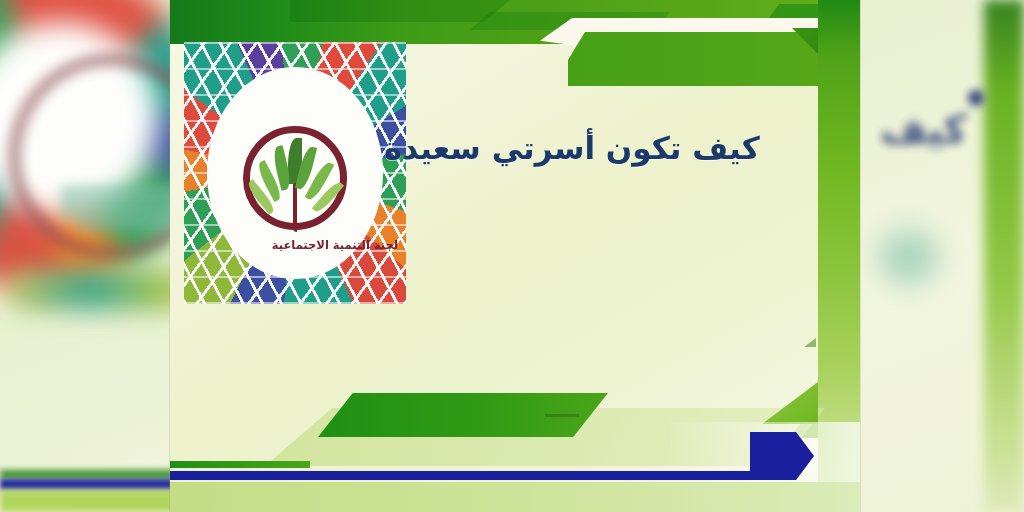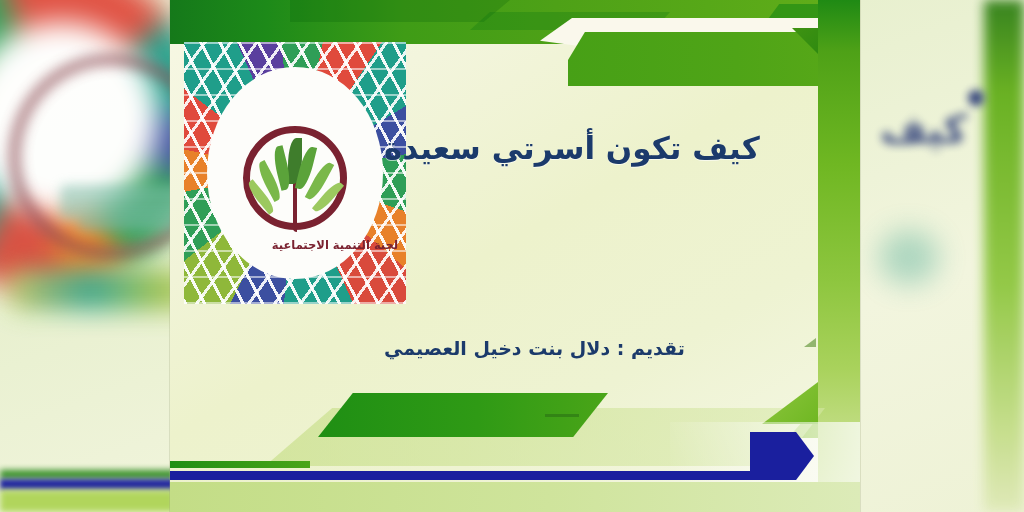--- a/index.html
+++ b/index.html
@@ -362,16 +362,15 @@
       <div class="logo-leaf" style="left:116px;top:104px;width:12px;height:44px;background:#5ba33a;transform:rotate(14deg);"></div>
       <div class="logo-leaf" style="left:80px;top:118px;width:11px;height:42px;background:#7ab84a;transform:rotate(-28deg);"></div>
       <div class="logo-leaf" style="left:130px;top:118px;width:11px;height:42px;background:#7ab84a;transform:rotate(28deg);"></div>
       <div class="logo-leaf" style="left:72px;top:136px;width:10px;height:38px;background:#9cc95f;transform:rotate(-40deg);"></div>
       <div class="logo-leaf" style="left:139px;top:136px;width:10px;height:38px;background:#9cc95f;transform:rotate(40deg);"></div>
 
       <div class="logo-text1">لجنة التنمية الاجتماعية</div>
     </div>
 
     <div class="txt-block title">كيف تكون أسرتي سعيدة</div>
-    <div class="txt-block presenter">تقديم :  دلال بنت دخيل العصيمي</div>
 
   </div>
 </div>
 
 </body></html>

